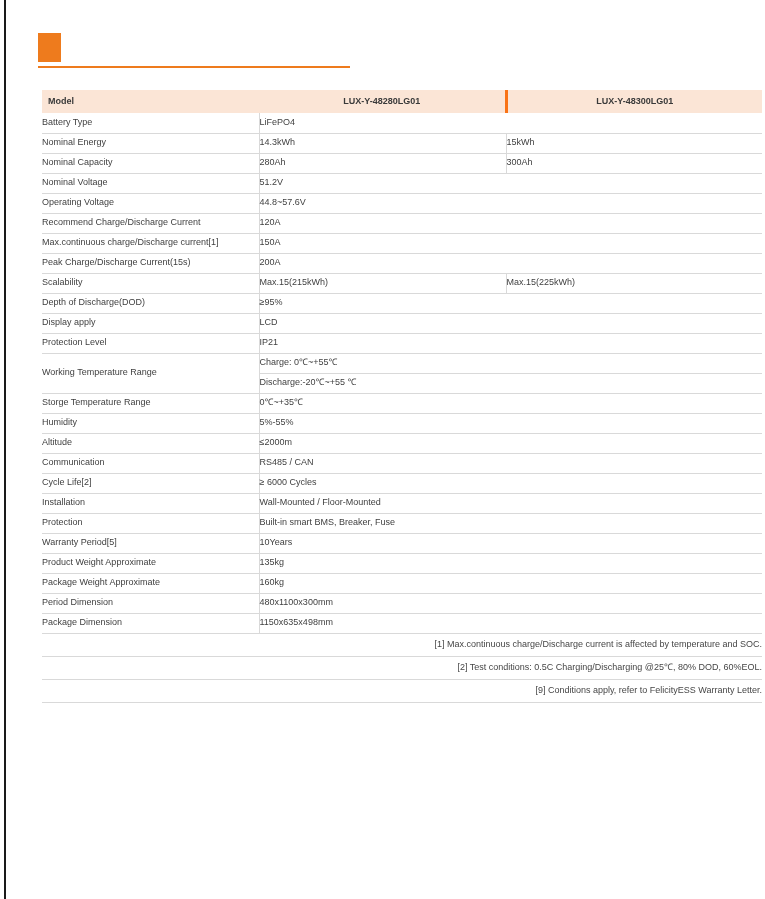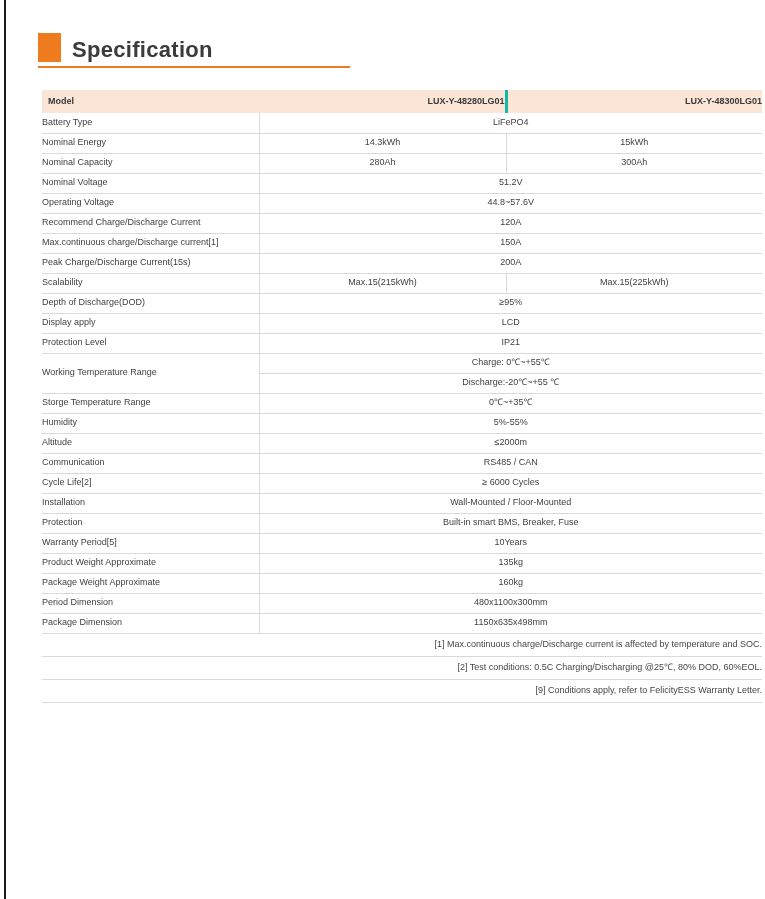--- a/index.html
+++ b/index.html
@@ -42,40 +42,39 @@
     position:absolute;left:42px;top:90px;width:720px;
     border-collapse:collapse;table-layout:fixed;
   }
   table.spec td{
     font-size:9px;line-height:1.1;vertical-align:middle;
     padding:0;
   }
   thead tr{height:23px;background:var(--peach);margin-top:46px;}
   thead td{font-weight:bold;color:#3A3A3A;}
   thead td.h-label{text-align:left;padding-left:6px;}
-  thead td.h-col{text-align:right;}
-  thead td.h-col2{border-left:3px solid #14b8a6;}
+  thead td.h-col{text-align:center;}
+  thead td.h-col2{border-left:3px solid #f97316;}
   tbody tr{height:20px;}
   tbody td{border-bottom:1px solid var(--line);}
   td.label{text-align:left;padding-left:6px;white-space:nowrap;overflow:hidden;margin-top:25px;}
-  td.val{text-align:center;border-left:1px solid var(--line);}
+  td.val{text-align:left;border-left:1px solid var(--line);}
   tr.foot-row{height:23px;}
   td.foot{
     text-align:right;padding-left:4px;font-size:9px;color:#464646;
     border-bottom:1px solid var(--line);
   }
 </style>
 </head>
 <body>
 
 <div class="page-left-border"></div>
 
 <div class="title-wrap">
   <div class="title-square"></div>
-  <h1 class="title-text">Specification</h1>
 </div>
 
 <table class="spec">
   <colgroup>
     <col style="width:217px">
     <col style="width:247px">
     <col style="width:256px">
   </colgroup>
   <thead>
     <tr>

